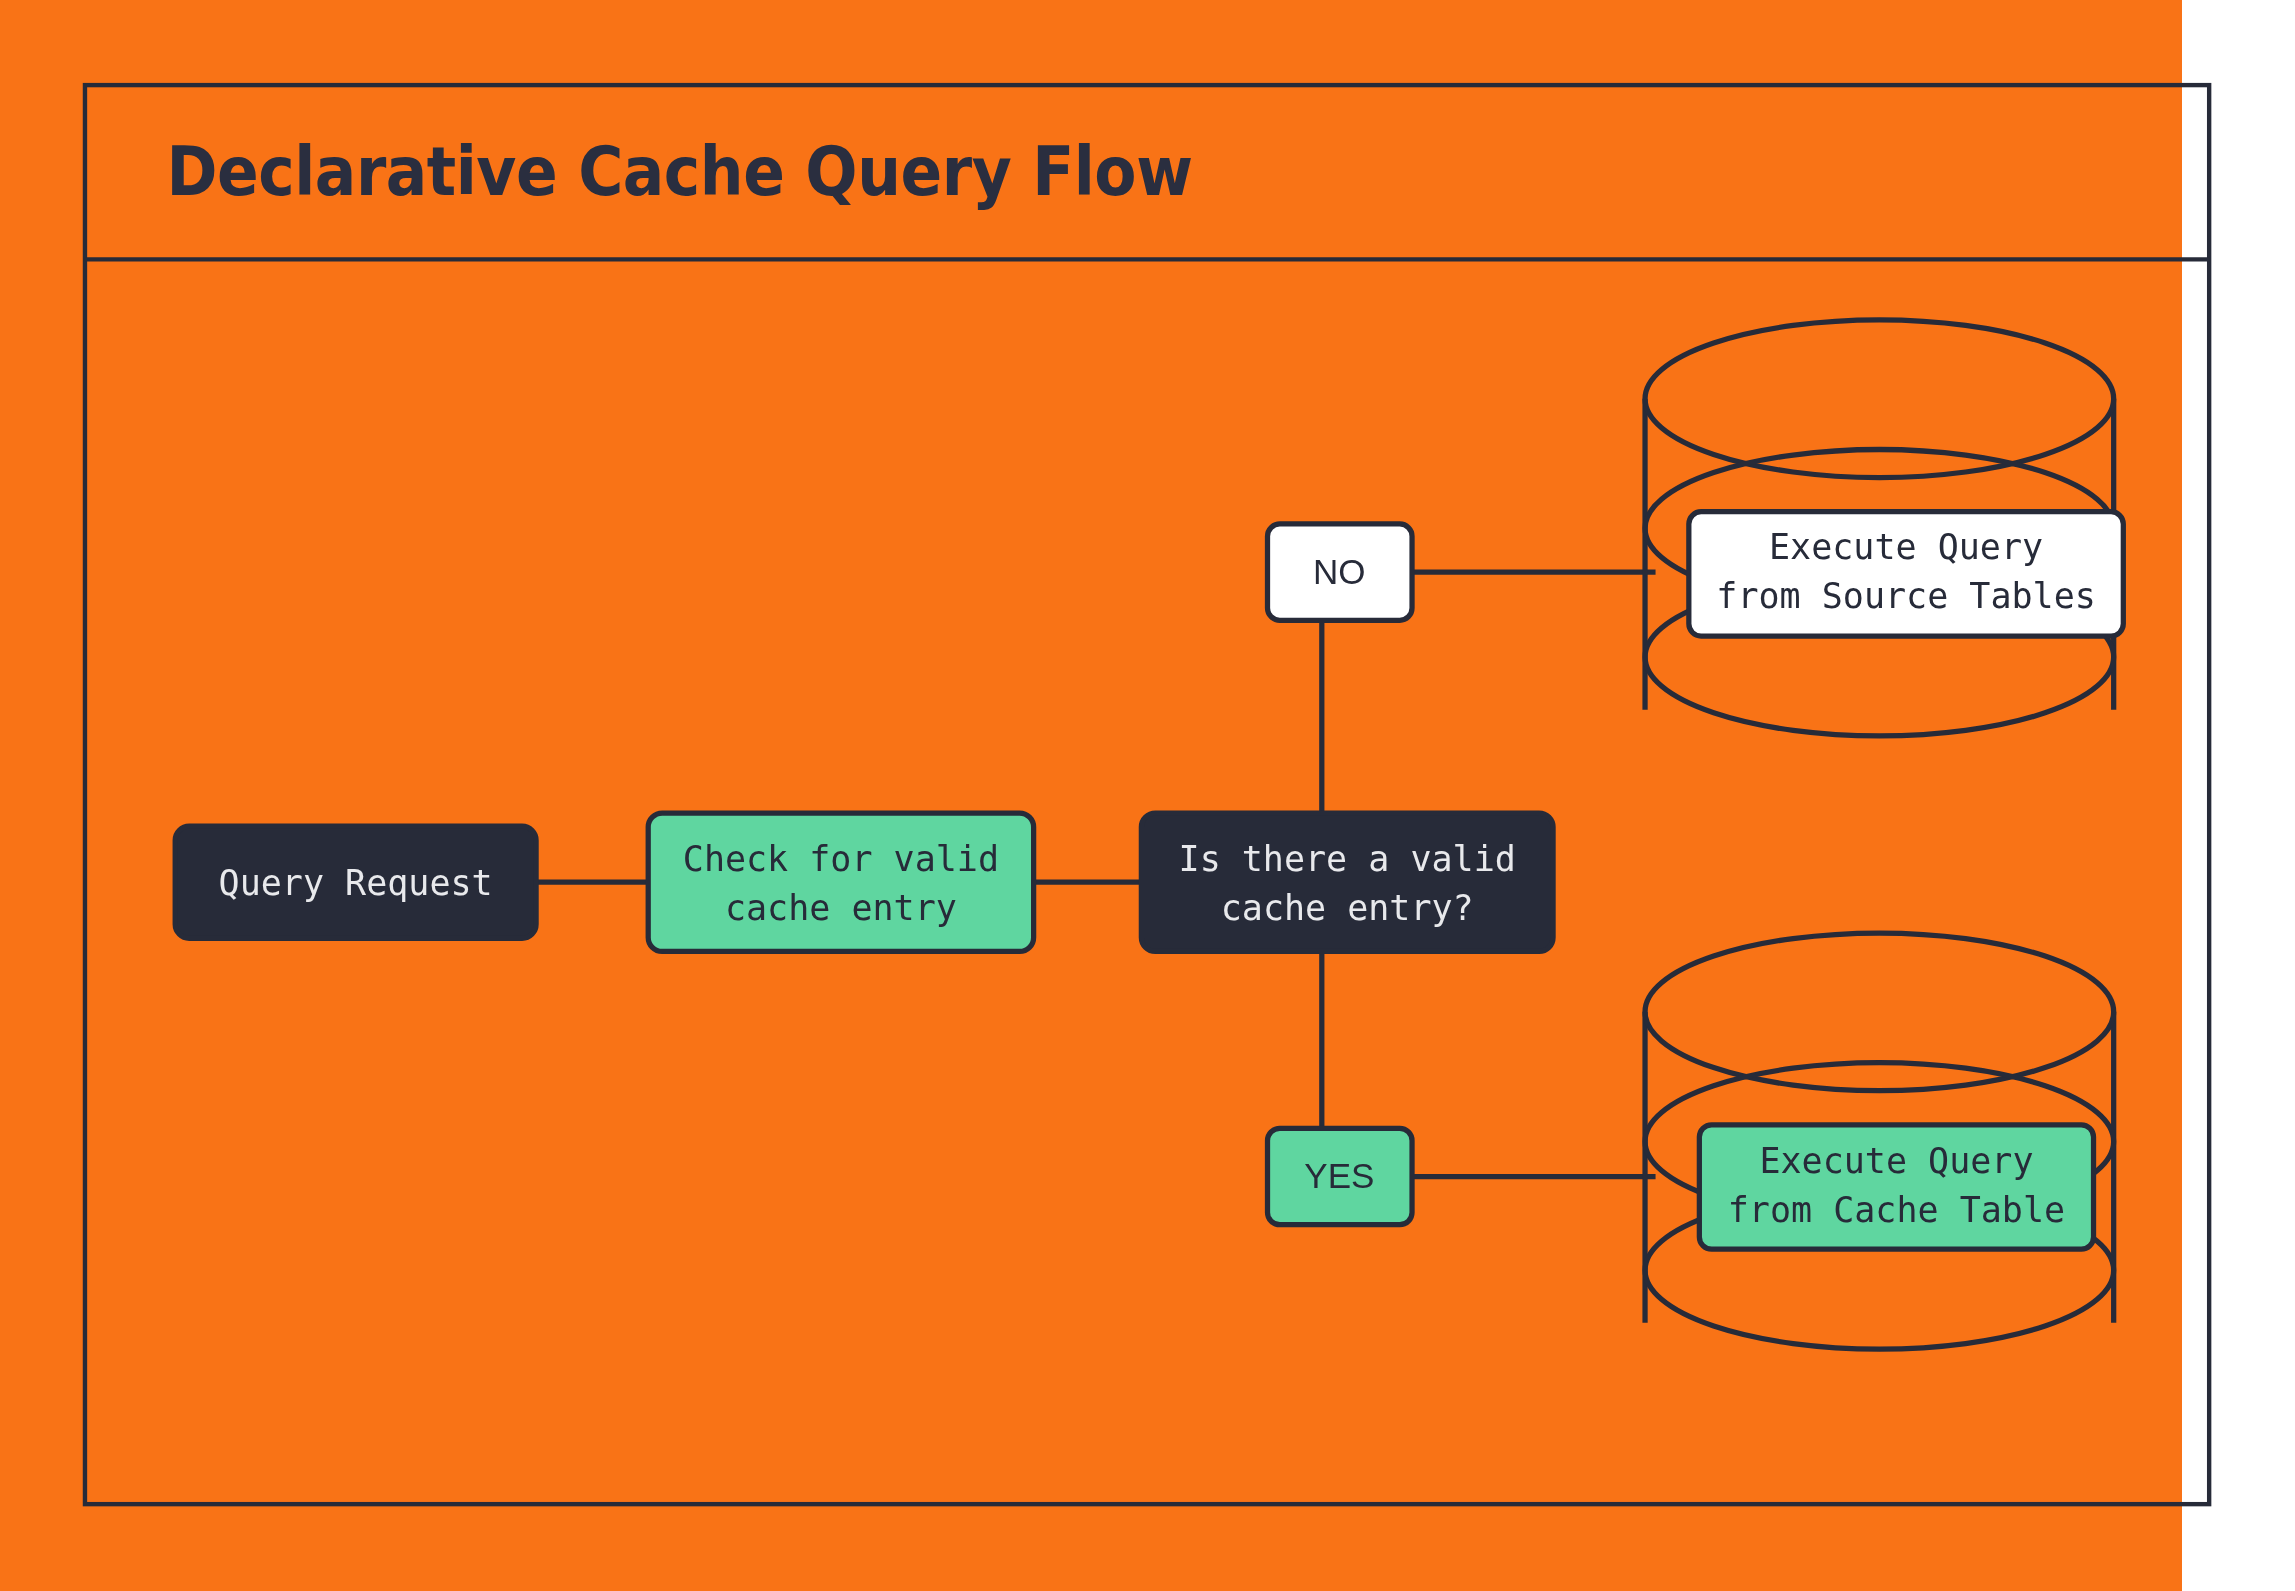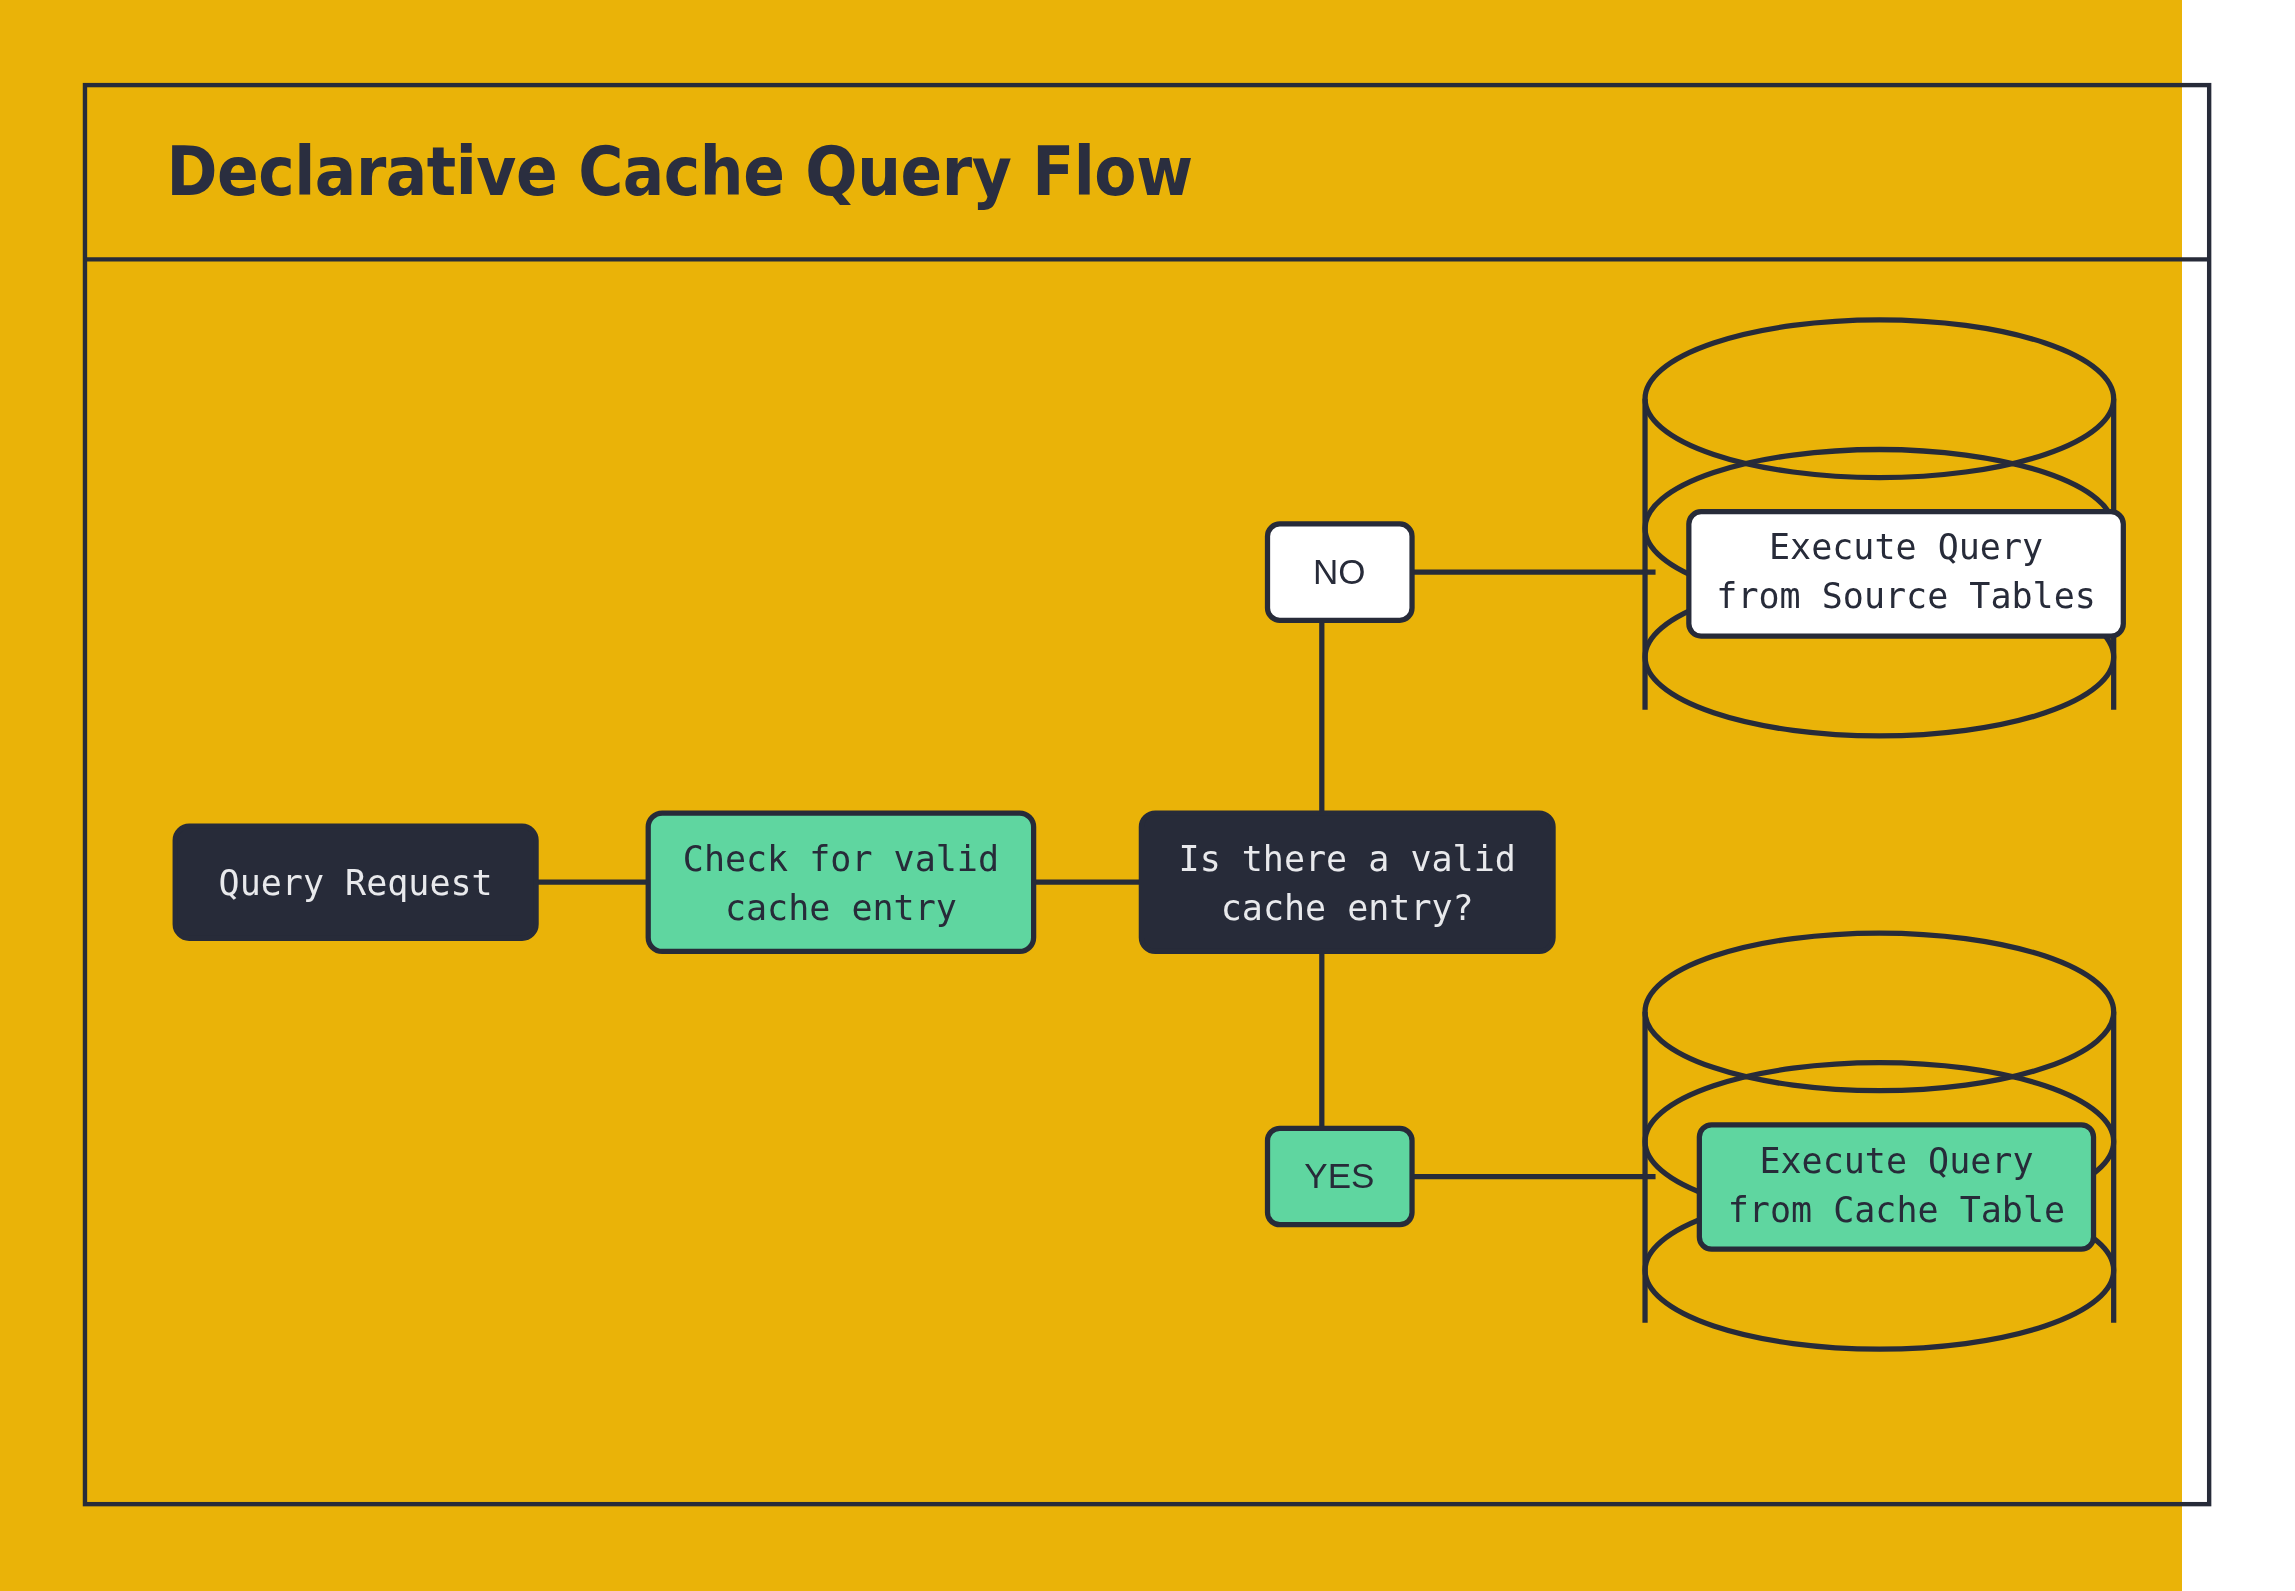--- a/index.html
+++ b/index.html
@@ -10,21 +10,21 @@
   body {
     width: 2295px;
     height: 1591px;
     font-family: "Liberation Sans", sans-serif;
     overflow: hidden;
   }
   #stage {
     position: relative;
     width: 2182px;
     height: 1591px;
-    background: #eab308;
+    background: #f97316;
   }
   svg#diagram {
     display: block;
     width: 2295px;
     height: 1591px;
   }
   .frame-rect {
     fill: none;
     stroke: #272B39;
     stroke-width: 5;

